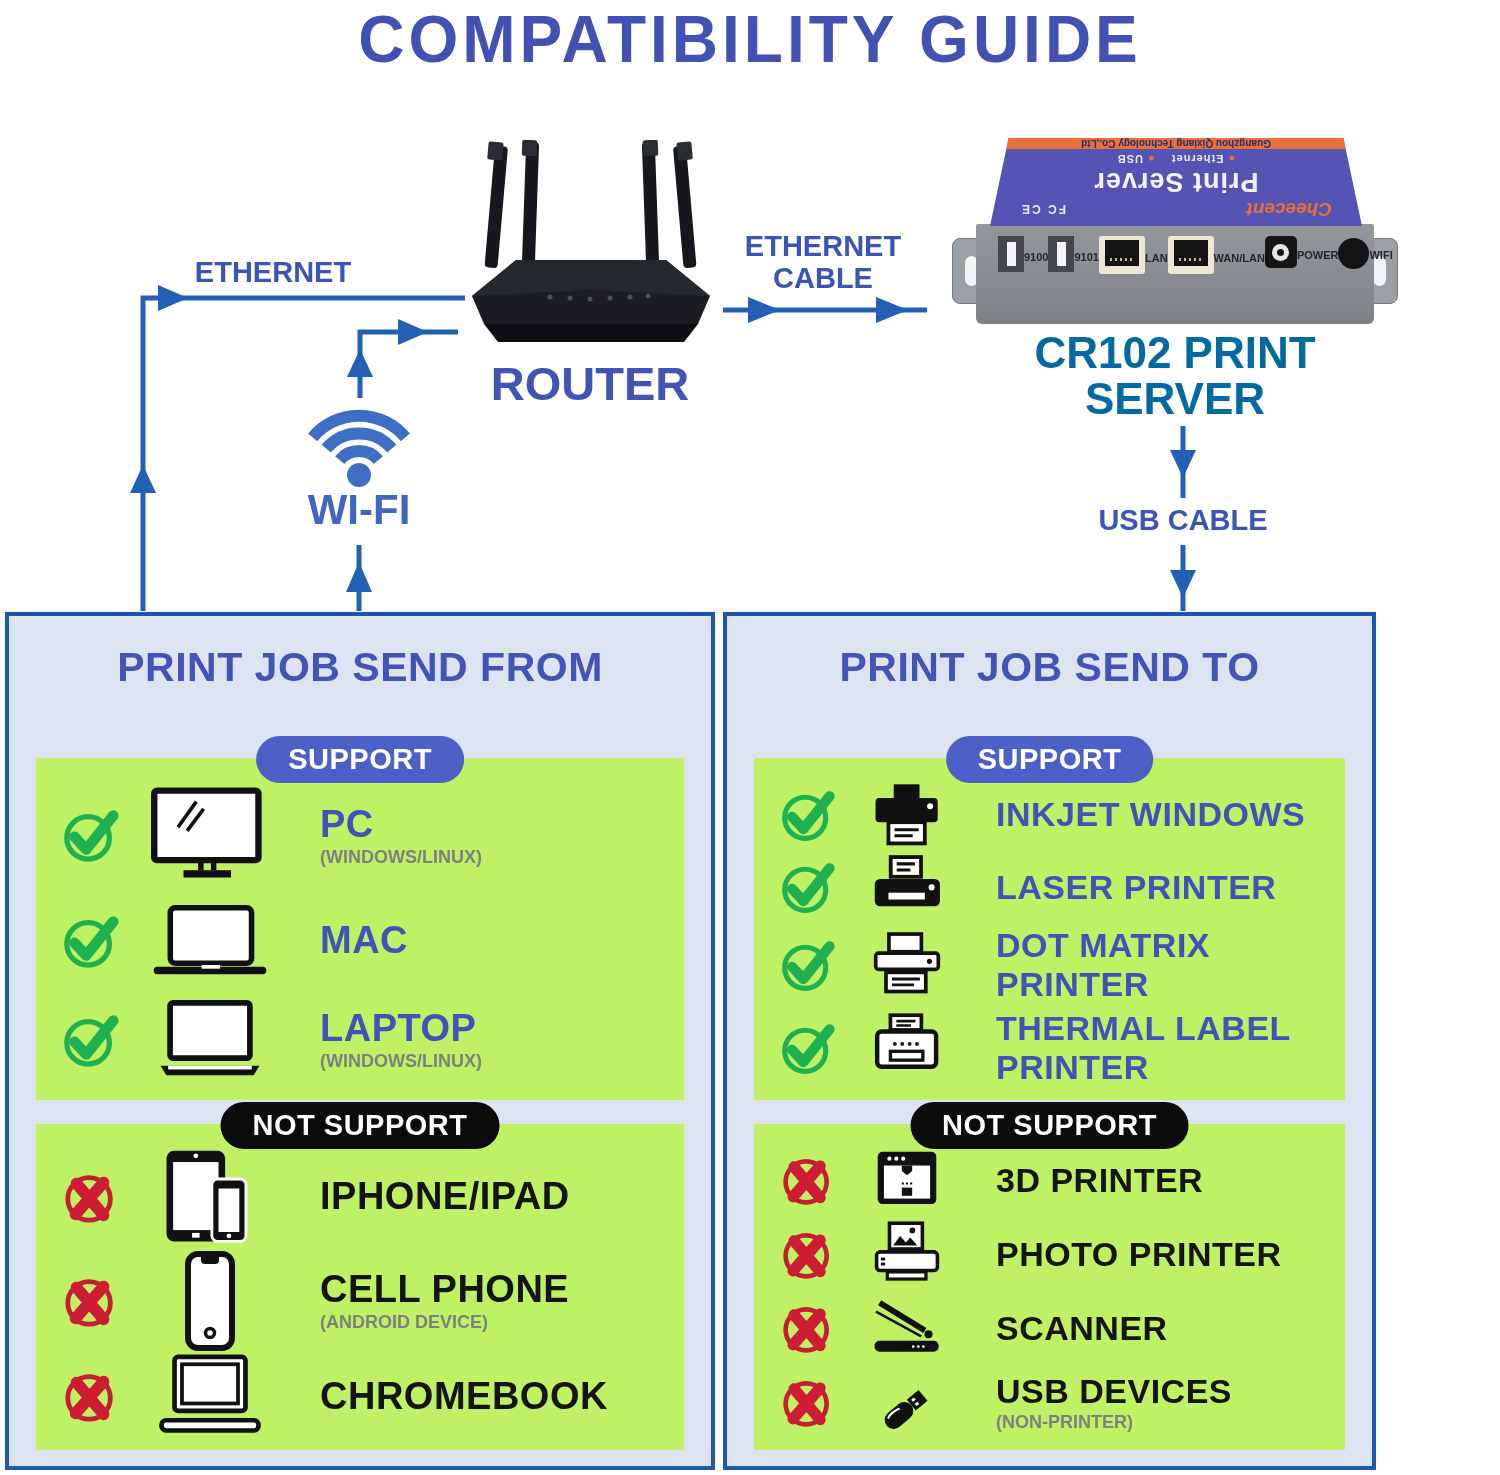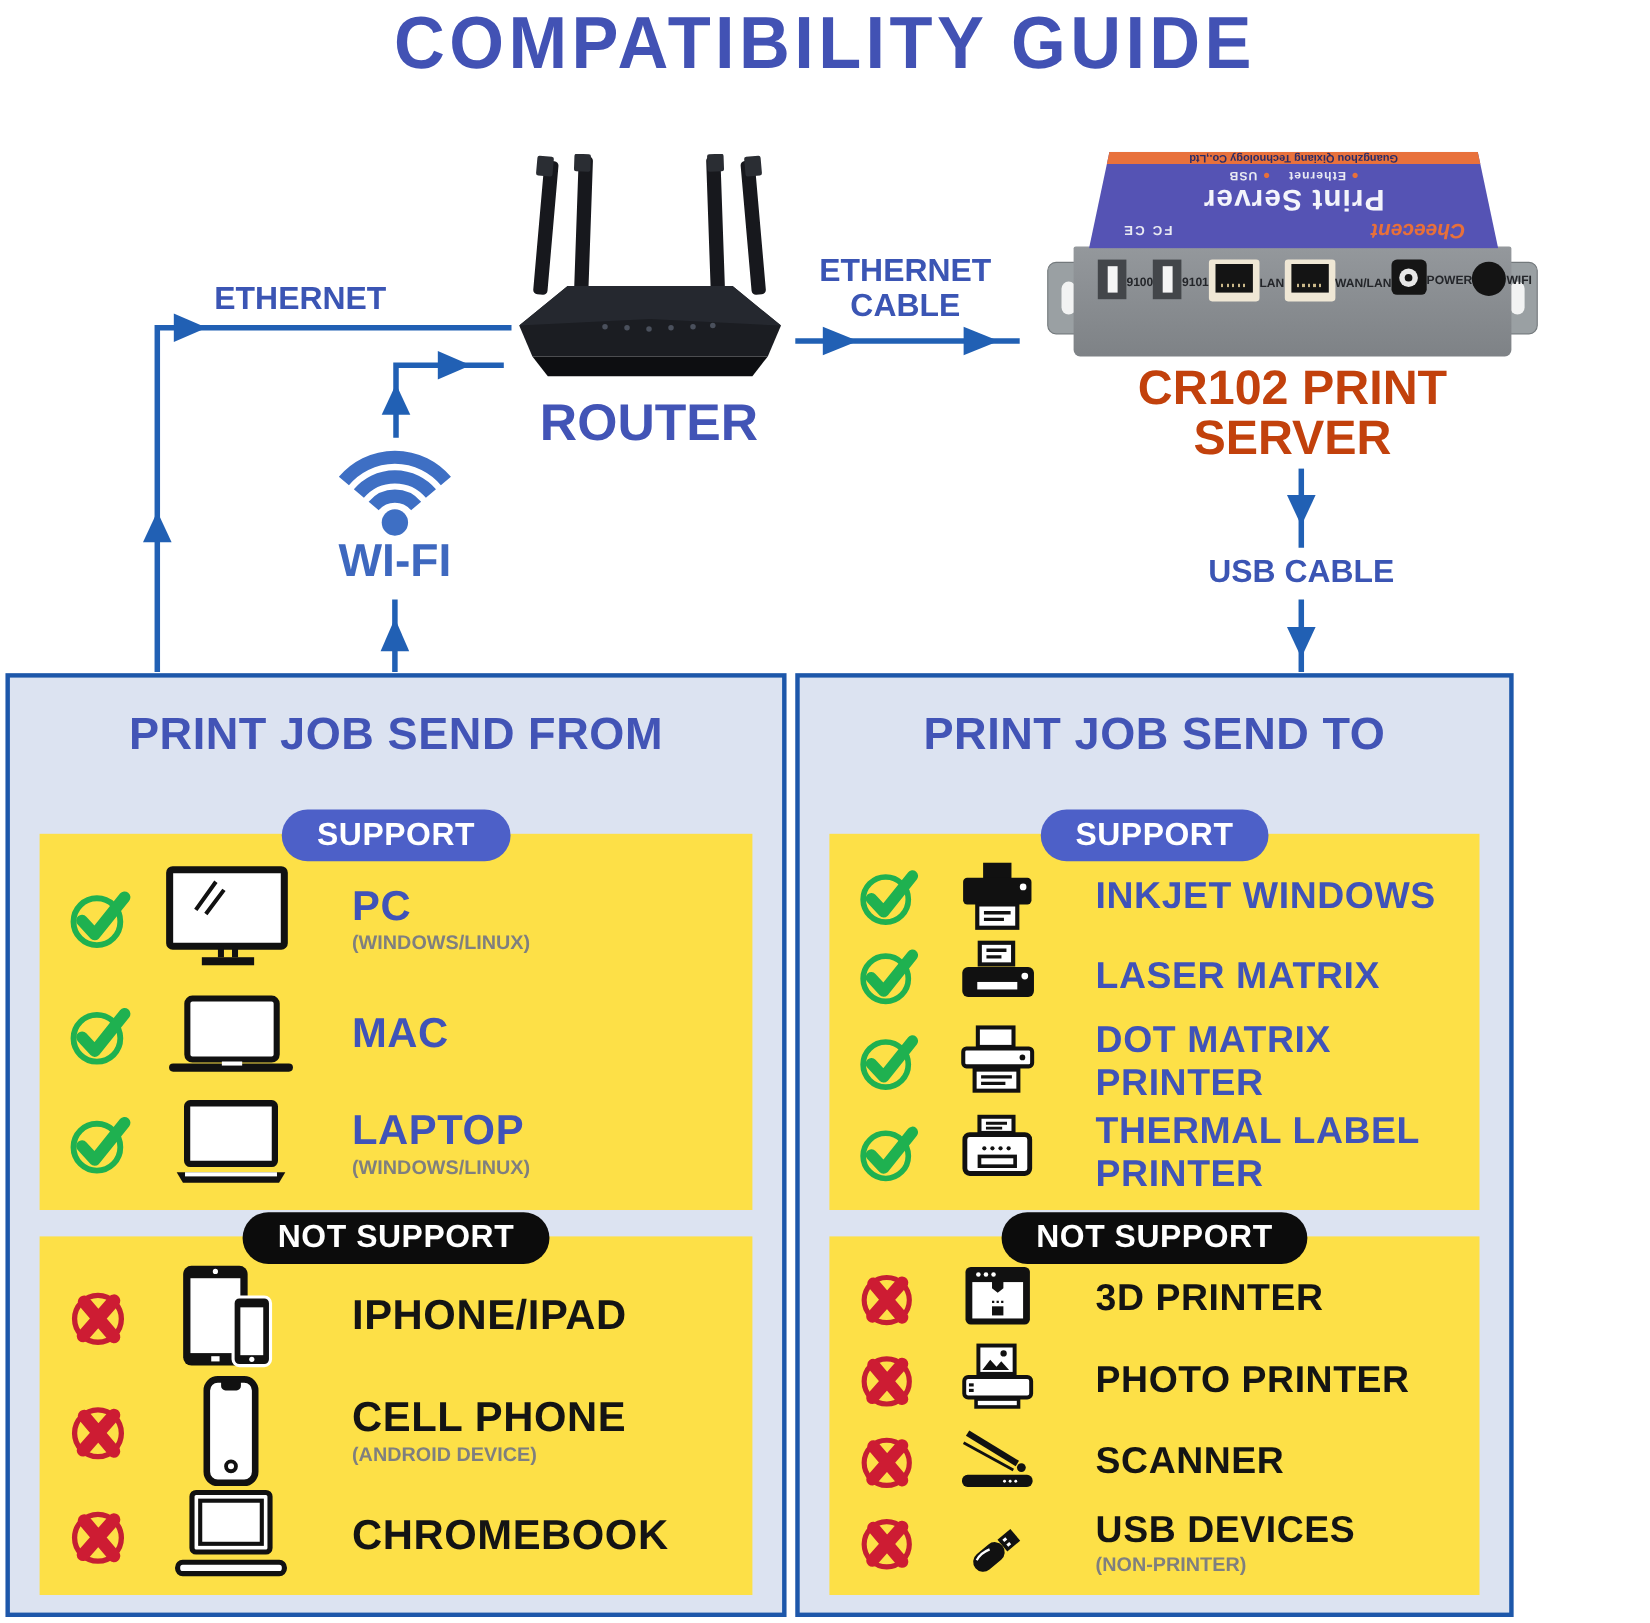--- a/index.html
+++ b/index.html
@@ -45,31 +45,31 @@
   .usb-port .tongue{width:9px;height:24px;background:#f5f5f5;}
   .rj45{width:46px;height:38px;background:#efe7d5;border-radius:3px;display:flex;align-items:flex-start;justify-content:center;}
   .rj45 .jack{margin-top:4px;width:34px;height:26px;background:#141414;
     background-image:repeating-linear-gradient(90deg,#c9b789 0 2px,transparent 2px 5px);
     background-size:24px 3px;background-position:5px 18px;background-repeat:no-repeat;}
   .power-jack{width:32px;height:32px;background:#151515;border-radius:5px;display:flex;align-items:center;justify-content:center;}
   .power-jack .ring{width:17px;height:17px;border-radius:50%;background:#e6e6e6;display:flex;align-items:center;justify-content:center;}
   .power-jack .pin{width:7px;height:7px;border-radius:50%;background:#151515;}
   .wifi-btn{width:31px;height:31px;border-radius:50%;background:#141414;margin-top:2px;}
   #server-label{left:1005px;top:330px;width:340px;text-align:center;
-    font-size:44px;font-weight:800;color:#c2410c;line-height:1.05;}
+    font-size:44px;font-weight:800;color:#0369a1;line-height:1.05;}
 
   
   #wifi-label{left:280px;top:486px;width:158px;text-align:center;font-size:42px;font-weight:800;color:#3e68bf;}
 
   
   .panel{position:absolute;top:612px;height:858px;background:#dce3f1;border:4px solid #1d57aa;box-sizing:border-box;}
   #panel-left{left:5px;width:710px;}
   #panel-right{left:723px;width:653px;}
   .panel-title{margin-top:28px;text-align:center;font-size:41px;font-weight:800;color:#4254b6;letter-spacing:.5px;}
-  .sec{position:absolute;left:27px;right:27px;background:#fde047;}
+  .sec{position:absolute;left:27px;right:27px;background:#bef264;}
   .sec-support{top:142px;height:342px;}
   .sec-notsupport{top:508px;height:326px;}
   .pill{position:absolute;top:-22px;left:50%;transform:translateX(-50%);
     color:#fff;font-weight:800;font-size:29px;letter-spacing:.5px;padding:7px 32px;border-radius:28px;white-space:nowrap;}
   .pill-support{background:#4d60c8;}
   .pill-notsupport{background:#0c0c0c;}
   .rows{position:absolute;left:26px;right:10px;top:20px;bottom:10px;
     display:flex;flex-direction:column;justify-content:space-around;}
   .row{display:flex;align-items:center;gap:24px;}
   .mark{width:60px;flex:0 0 60px;display:flex;align-items:center;}
@@ -387,21 +387,21 @@
           <span class="devicon narrow">
             <svg width="72" height="66" viewBox="0 0 95 85">
                 <rect x="26" y="3" width="40" height="26" fill="#fff" stroke="#111" stroke-width="5"></rect>
                 <path d="M34 12 h24 M34 20 h18" stroke="#111" stroke-width="4"></path>
                 <rect x="5" y="32" width="86" height="36" rx="7" fill="#111"></rect>
                 <rect x="23" y="50" width="48" height="9" fill="#fff"></rect>
                 <circle cx="80" cy="43" r="4" fill="#fff"></circle>
               </svg>
           </span>
           <span class="rowtext">
-              <span class="rowlabel blue md">LASER MATRIX</span>
+              <span class="rowlabel blue md">LASER PRINTER</span>
             </span>
         </div>
         <div class="row">
           <span class="mark">
             <svg width="56" height="56" viewBox="0 0 60 60">
                 <circle cx="27" cy="33" r="22" fill="none" stroke="#1fb150" stroke-width="5.5"></circle>
                 <path d="M13 32 L25 45 L53 10" fill="none" stroke="#1fb150" stroke-width="11" stroke-linecap="round" stroke-linejoin="round"></path>
               </svg>
           </span>
           <span class="devicon narrow">

